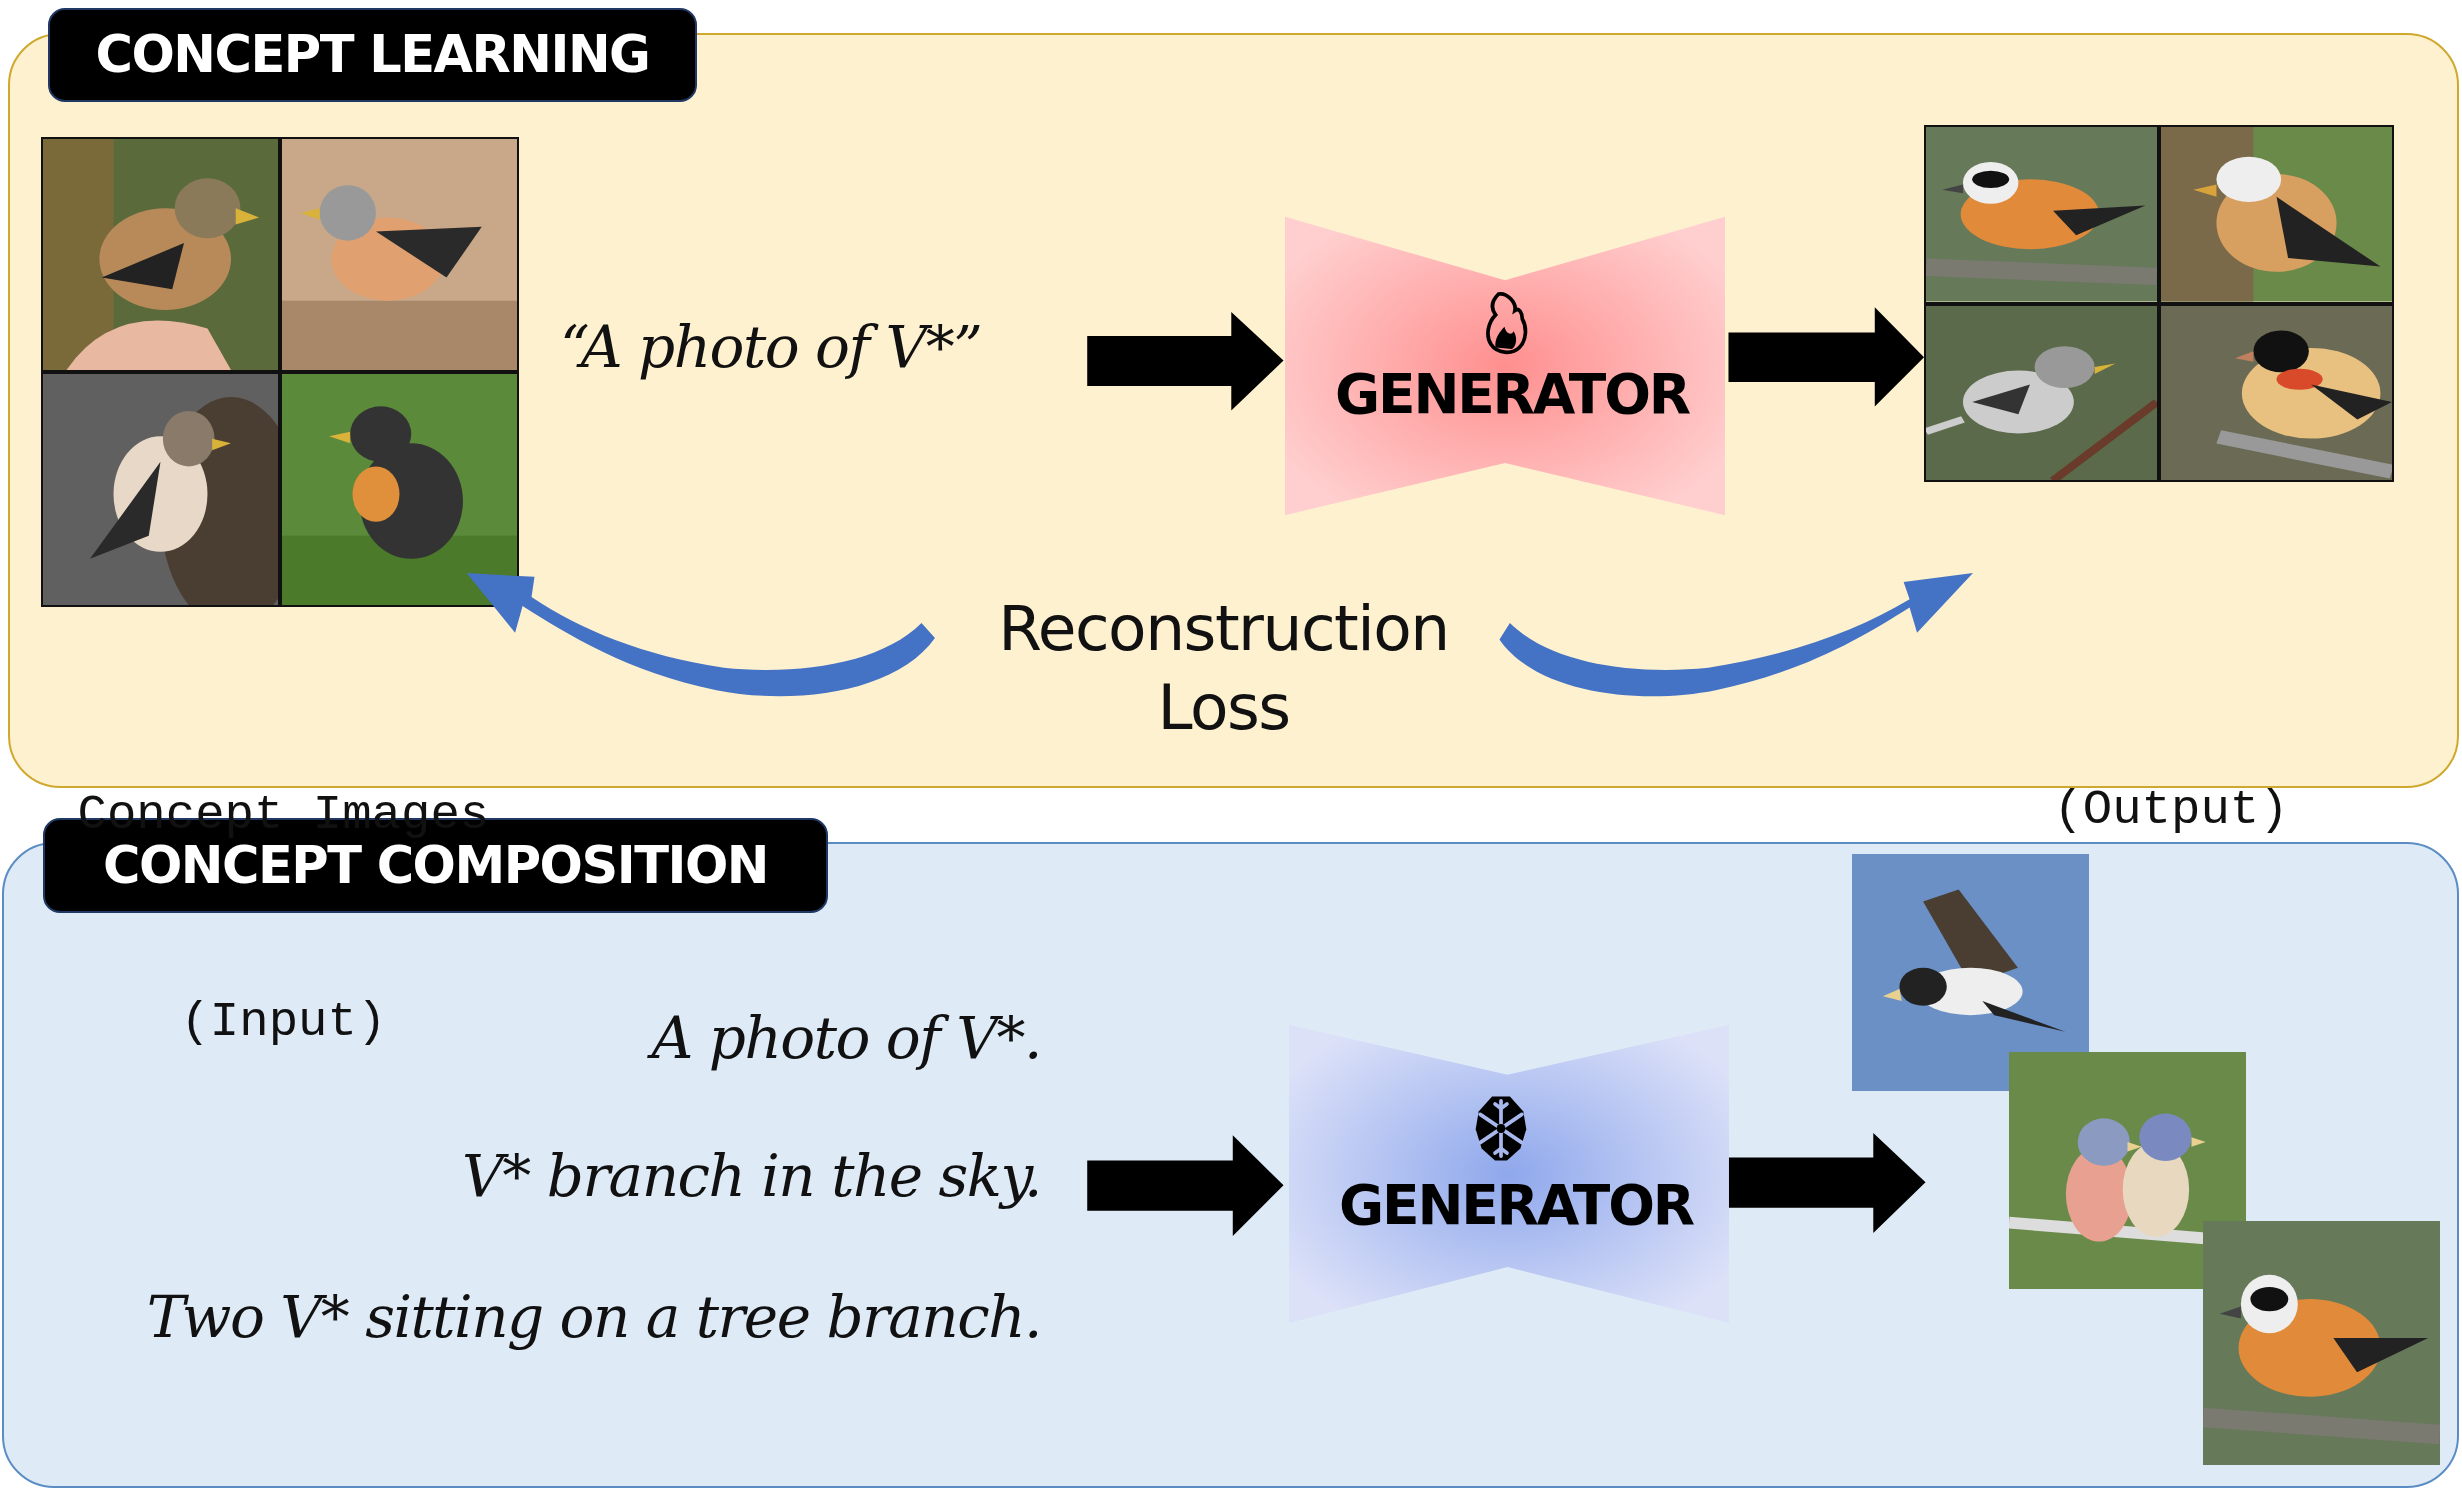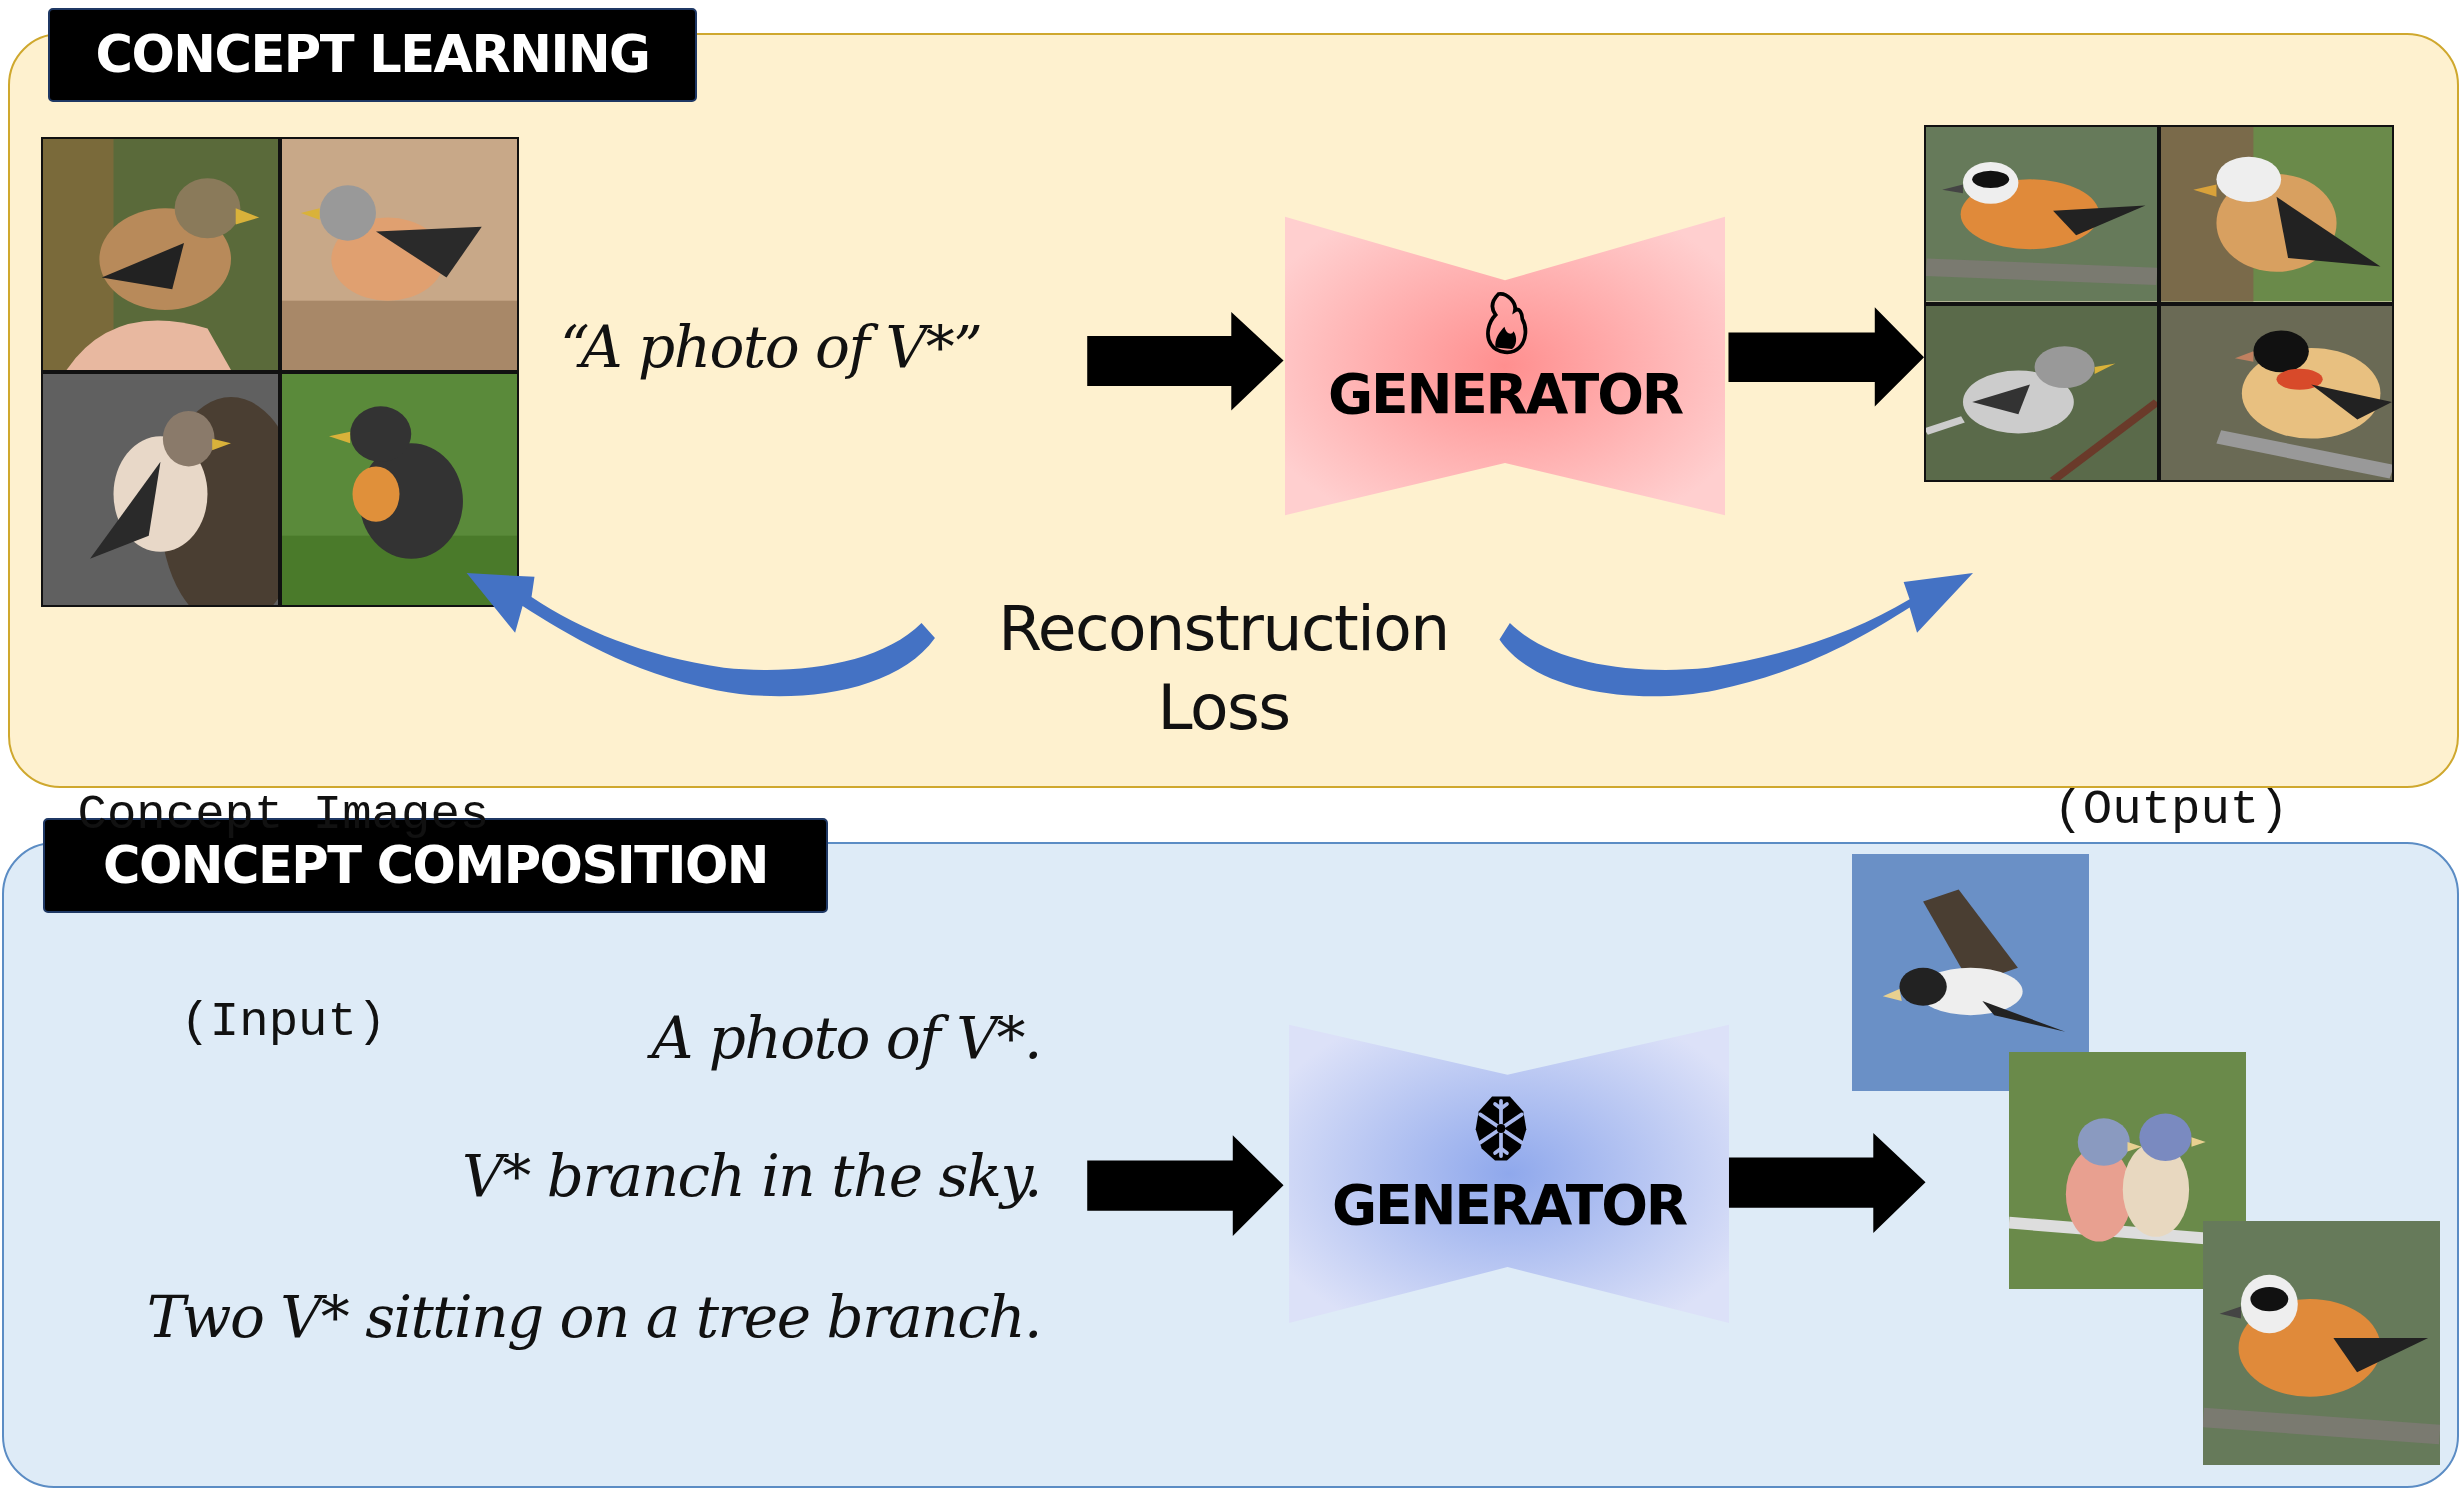--- a/index.html
+++ b/index.html
@@ -3,21 +3,21 @@
 <meta charset="utf-8">
 <style>
   html, body { margin: 0; padding: 0; background: #ffffff; }
   body { width: 2462px; height: 1492px; position: relative; overflow: hidden; font-family: "DejaVu Sans", sans-serif; }
   .abs { position: absolute; }
 
   .panel { position: absolute; box-sizing: border-box; }
   .panel-top { left: 7.5px; top: 33px; width: 2451px; height: 755px; background: #FEF1CF; border: 2.2px solid #CFA82E; border-radius: 52px; }
   .panel-bottom { left: 1.5px; top: 842px; width: 2457px; height: 646px; background: #DEEBF7; border: 2.2px solid #5B8CC4; border-radius: 52px; }
 
-  .tag { position: absolute; background: #000; color: #fff; border: 2.2px solid #1F3864; border-radius: 5px;
+  .tag { position: absolute; background: #000; color: #fff; border: 2.2px solid #1F3864; border-radius: 17px;
          font-family: "DejaVu Sans", sans-serif; font-weight: bold; font-size: 51px; letter-spacing: -1.5px;
          display: flex; align-items: center; justify-content: center; box-sizing: border-box; }
   .tag-top { left: 48px; top: 7.5px; width: 649px; height: 94px; }
   .tag-bottom { left: 43px; top: 818px; width: 785px; height: 95px; }
 
   .grid { position: absolute; display: grid; gap: 0; }
   .cell { border: 2.2px solid #111; box-sizing: border-box; overflow: hidden; position: relative; }
   .input-grid { left: 41px; top: 137px; width: 478px; height: 470px; grid-template-columns: 1fr 1fr; grid-template-rows: 1fr 1fr; }
   .output-grid { left: 1924px; top: 125px; width: 470px; height: 357px; grid-template-columns: 1fr 1fr; grid-template-rows: 1fr 1fr; }
   .cell svg { width: 100%; height: 100%; display: block; }
@@ -29,21 +29,21 @@
   .script { font-family: "DejaVu Serif", serif; font-style: italic; color: #111; white-space: nowrap; }
   .quote-top { left: 560px; top: 313px; font-size: 58px; letter-spacing: -1.5px; }
   .prompt { right: 1421px; font-size: 58px; letter-spacing: -1.5px; text-align: center; }
   .prompt-1 { top: 1004px; }
   .prompt-2 { top: 1142px; }
   .prompt-3 { top: 1283px; }
 
   .loss { left: 992px; top: 589px; width: 463px; text-align: center; font-family: "DejaVu Sans", sans-serif; font-size: 63px; line-height: 79px; color: #111; letter-spacing: -1.5px; }
 
   .gen-svg { position: absolute; overflow: visible; }
-  .gen-label { position: absolute; font-family: "DejaVu Sans", sans-serif; font-weight: bold; font-size: 55px; color: #000; letter-spacing: -2.2px; text-align: center; }
+  .gen-label { position: absolute; font-family: "DejaVu Sans", sans-serif; font-weight: bold; font-size: 55px; color: #000; letter-spacing: -2.2px; text-align: center; margin-left: 7px; }
 
   .stack-img { position: absolute; overflow: hidden; }
   .stack-img svg { width: 100%; height: 100%; display: block; }
 </style>
 </head>
 <body>
 
 <div class="panel panel-top"></div>
 <div class="panel panel-bottom"></div>
 

